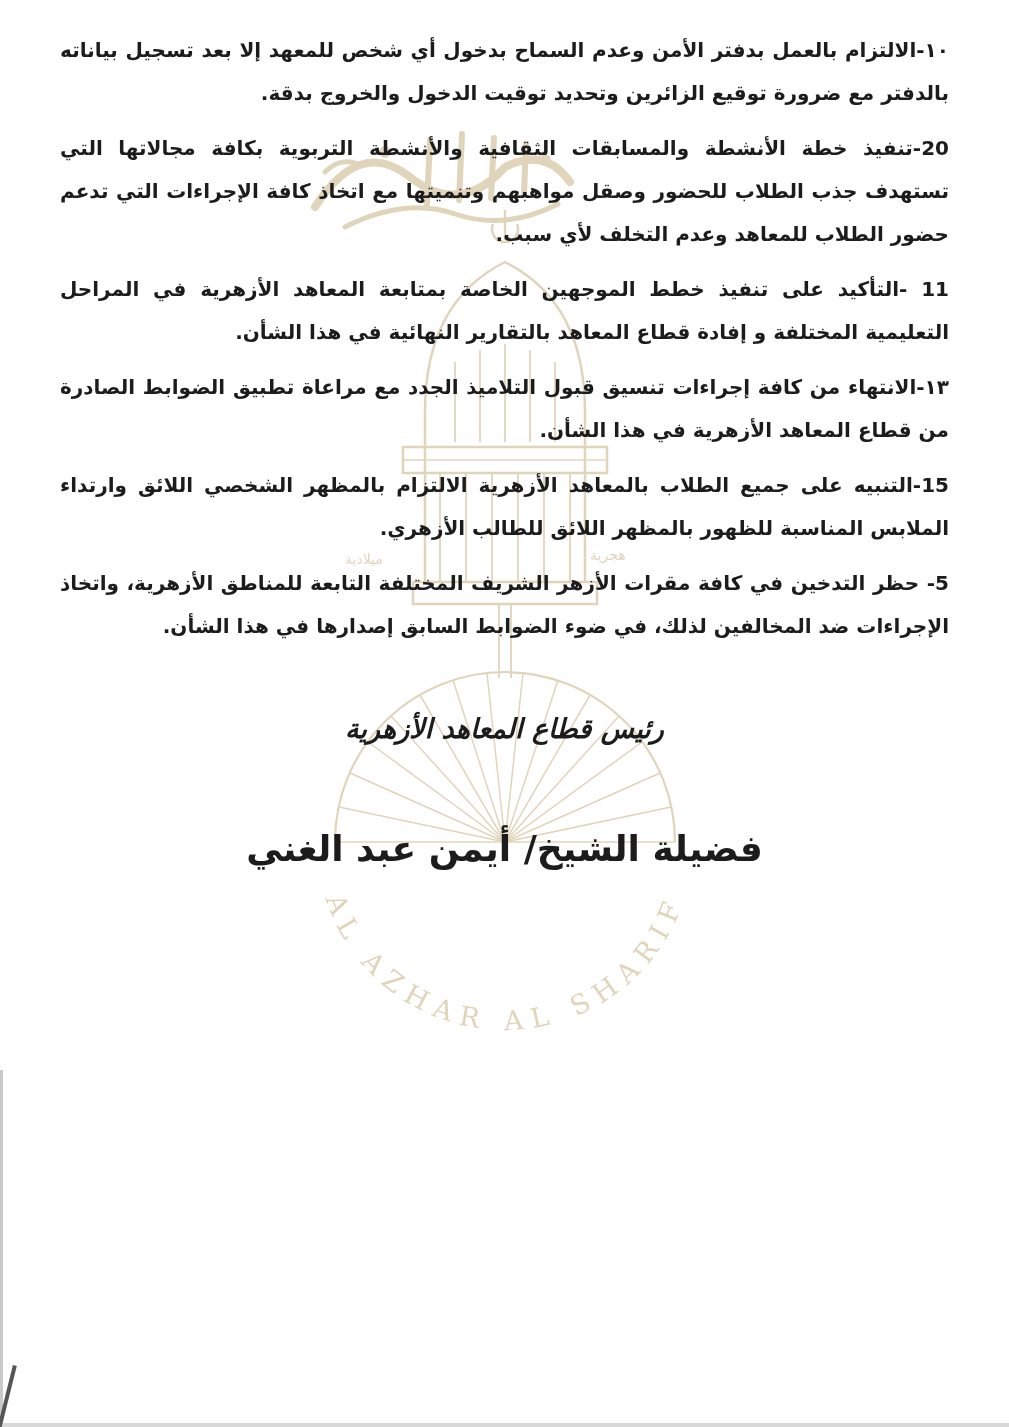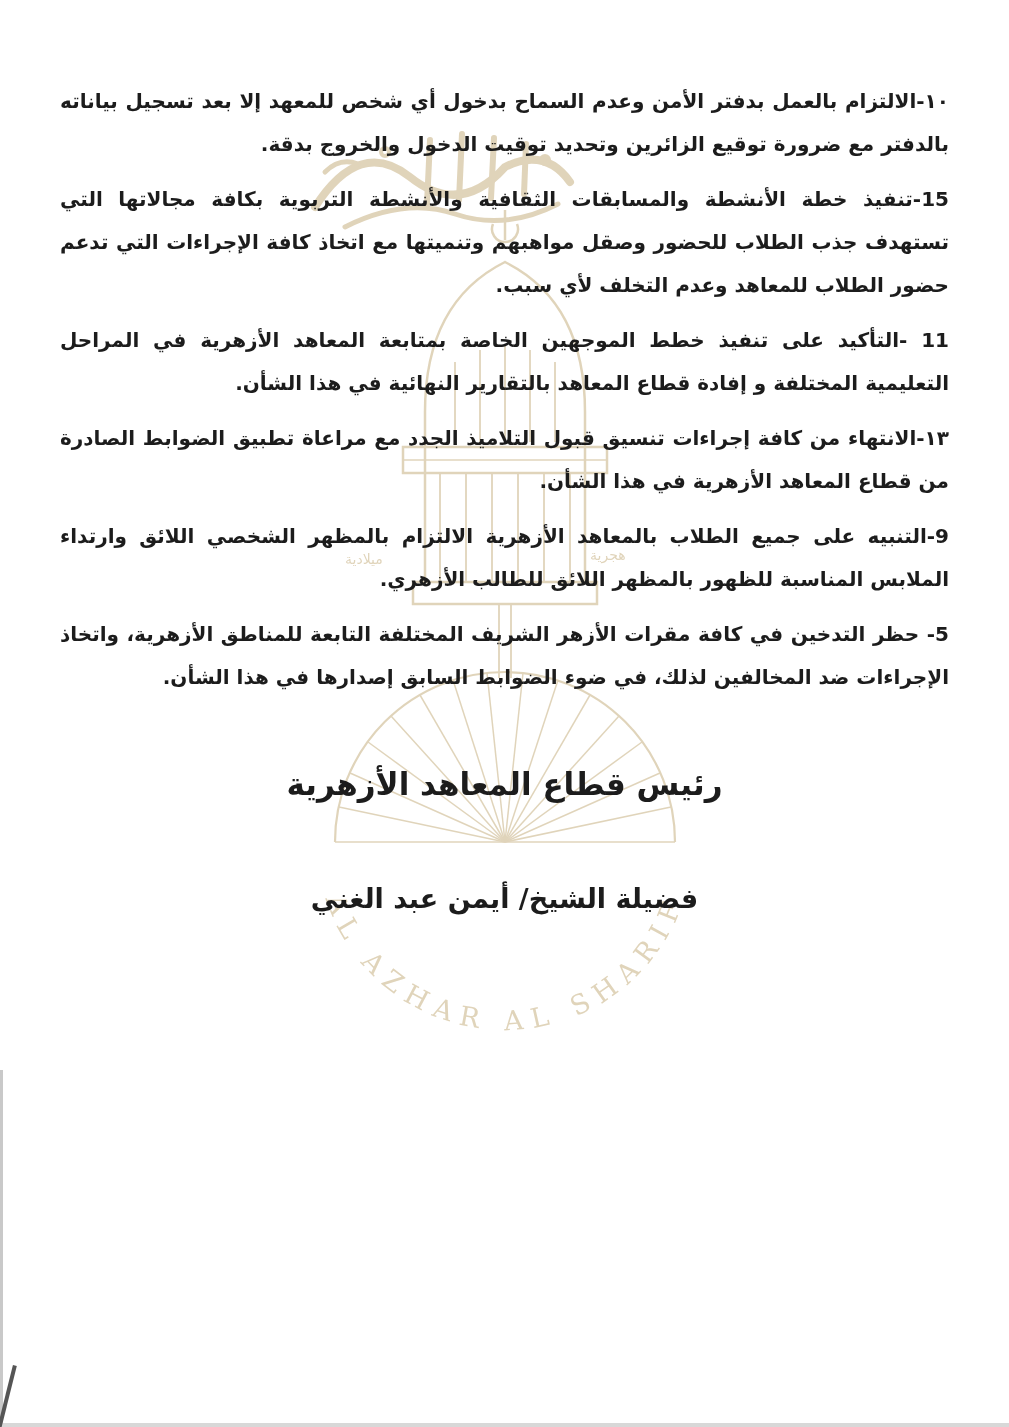--- a/index.html
+++ b/index.html
@@ -21,42 +21,43 @@
     top: 112px;
     left: 50%;
     transform: translateX(-50%);
     opacity: 0.55;
     pointer-events: none;
   }
   .content {
     position: relative;
     z-index: 2;
     direction: rtl;
-    padding: 80px 60px 0 60px;
+    padding: 29px 60px 0 60px;
     color: #1c1c1c;
     font-size: 20px;
     font-weight: bold;
     line-height: 2.15;
     text-align: justify;
   }
   .clause {
     margin: 0 0 12px 0;
   }
   .signature {
     margin-top: 52px;
     text-align: center;
   }
   .sig-title {
     margin: 0 0 52px 0;
-    font-size: 31px;
+    font-size: 27px;
     font-weight: bold;
+    font-style: italic;
   }
   .sig-name {
     margin: 0;
-    font-size: 27px;
+    font-size: 36px;
     font-weight: bold;
   }
   .wm-arc-text {
     font-family: "DejaVu Serif", serif;
     font-size: 27px;
     letter-spacing: 9px;
   }
   .wm-small-label {
     font-family: "DejaVu Sans", sans-serif;
     font-size: 14px;
@@ -151,24 +152,24 @@
         <path id="arc-text-path" d="M27 730 A188 188 0 0 0 403 730"></path>
       </defs>
       <text class="wm-arc-text" text-anchor="middle" fill="#c7b183">
         <textPath href="#arc-text-path" startOffset="50%">AL AZHAR AL SHARIF</textPath>
       </text>
     </svg>
   </div>
 
   <main class="content" dir="rtl">
     <p class="clause">١٠-الالتزام بالعمل بدفتر الأمن وعدم السماح بدخول أي شخص للمعهد إلا بعد تسجيل بياناته بالدفتر مع ضرورة توقيع الزائرين وتحديد توقيت الدخول والخروج بدقة.</p>
-    <p class="clause">15-تنفيذ خطة الأنشطة والمسابقات الثقافية والأنشطة التربوية بكافة مجالاتها التي تستهدف جذب الطلاب للحضور وصقل مواهبهم وتنميتها مع اتخاذ كافة الإجراءات التي تدعم حضور الطلاب للمعاهد وعدم التخلف لأي سبب.</p>
+    <p class="clause">20-تنفيذ خطة الأنشطة والمسابقات الثقافية والأنشطة التربوية بكافة مجالاتها التي تستهدف جذب الطلاب للحضور وصقل مواهبهم وتنميتها مع اتخاذ كافة الإجراءات التي تدعم حضور الطلاب للمعاهد وعدم التخلف لأي سبب.</p>
     <p class="clause">11 -التأكيد على تنفيذ خطط الموجهين الخاصة بمتابعة المعاهد الأزهرية في المراحل التعليمية المختلفة و إفادة قطاع المعاهد بالتقارير النهائية في هذا الشأن.</p>
     <p class="clause">١٣-الانتهاء من كافة إجراءات تنسيق قبول التلاميذ الجدد مع مراعاة تطبيق الضوابط الصادرة من قطاع المعاهد الأزهرية في هذا الشأن.</p>
-    <p class="clause">9-التنبيه على جميع الطلاب بالمعاهد الأزهرية الالتزام بالمظهر الشخصي اللائق وارتداء الملابس المناسبة للظهور بالمظهر اللائق للطالب الأزهري.</p>
+    <p class="clause">15-التنبيه على جميع الطلاب بالمعاهد الأزهرية الالتزام بالمظهر الشخصي اللائق وارتداء الملابس المناسبة للظهور بالمظهر اللائق للطالب الأزهري.</p>
     <p class="clause">5- حظر التدخين في كافة مقرات الأزهر الشريف المختلفة التابعة للمناطق الأزهرية، واتخاذ الإجراءات ضد المخالفين لذلك، في ضوء الضوابط السابق إصدارها في هذا الشأن.</p>
 
     <section class="signature">
       <p class="sig-title">رئيس قطاع المعاهد الأزهرية</p>
       <p class="sig-name">فضيلة الشيخ/ أيمن عبد الغني</p>
     </section>
   </main>
 
   <div class="scan-edge-left"></div>
   <div class="scan-edge-bottom"></div>

